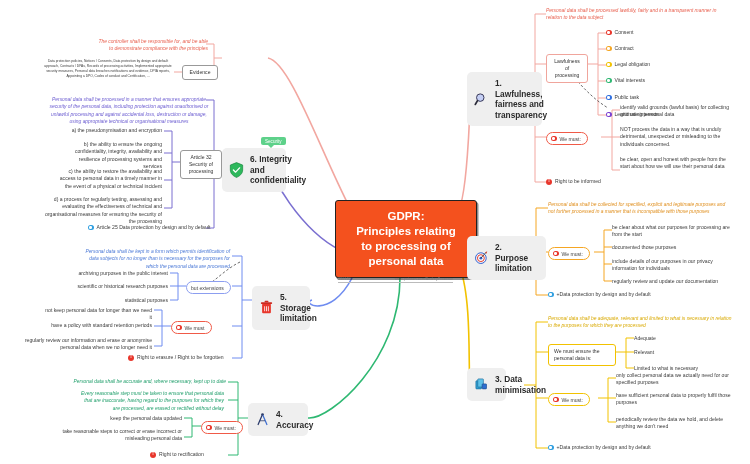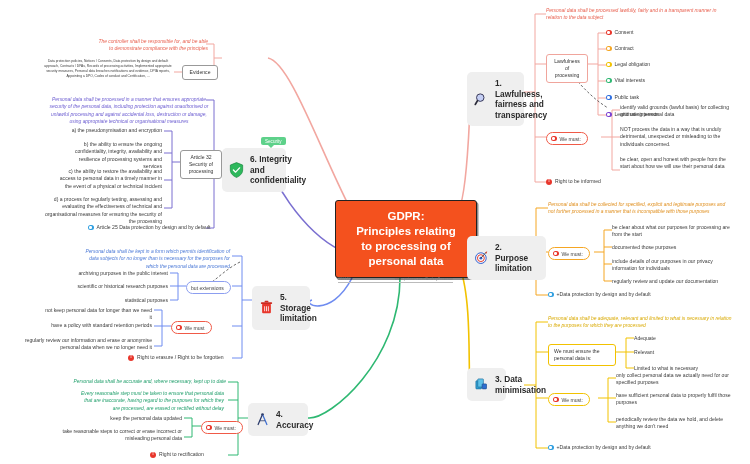--- a/index.html
+++ b/index.html
@@ -218,21 +218,21 @@
     <span style="white-space:pre-line">GDPR:
 Principles relating
 to processing of
 personal data</span>
   </div>
   <div class="credit">
     <span>230120</span>
     <span>www.patreon.com/AndreyProzorov</span>
   </div>
 
-  <div class="node main-topic" style="left:467px;top:72px;width:57px;">
+  <div class="node main-topic" style="left:467px;top:72px;width:75px;">
     <span class="ico">
       <svg width="15" height="15" viewBox="0 0 24 24">
         <circle cx="10" cy="9" r="6" fill="#c5cff5" stroke="#3a3a5a" stroke-width="1.6"></circle>
         <line x1="5.5" y1="14" x2="2" y2="20" stroke="#2b2b3a" stroke-width="2.6" stroke-linecap="round"></line>
       </svg>
     </span>
     <span class="lbl">1. Lawfulness,
 fairness and
 transparency</span>
   </div>

